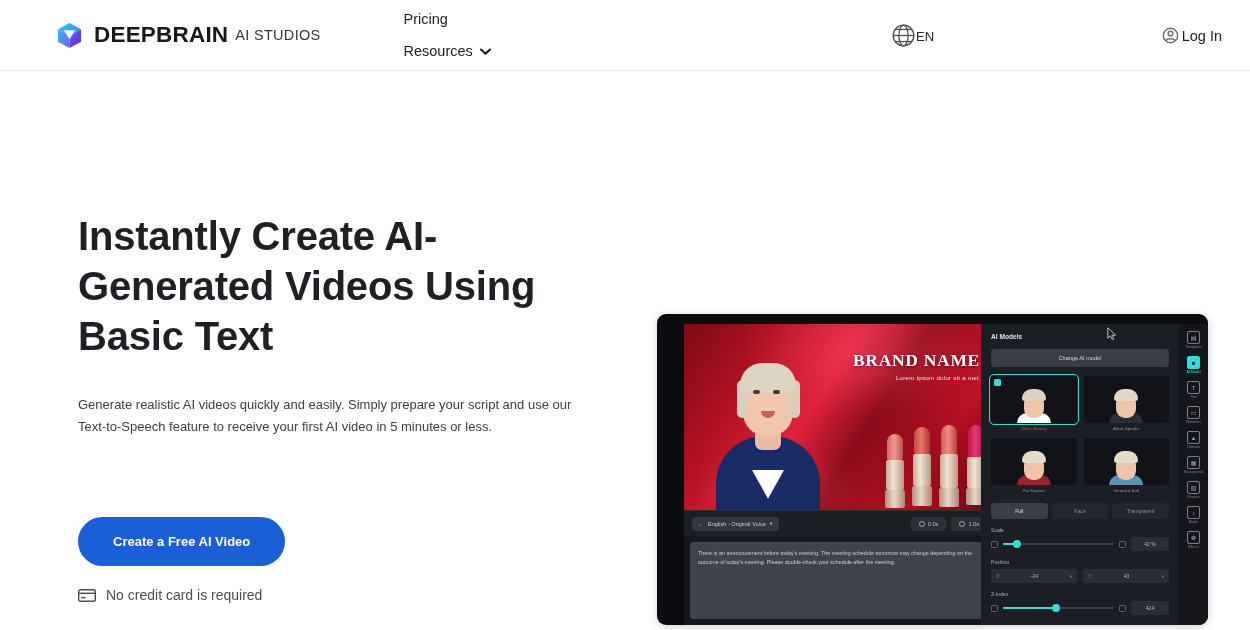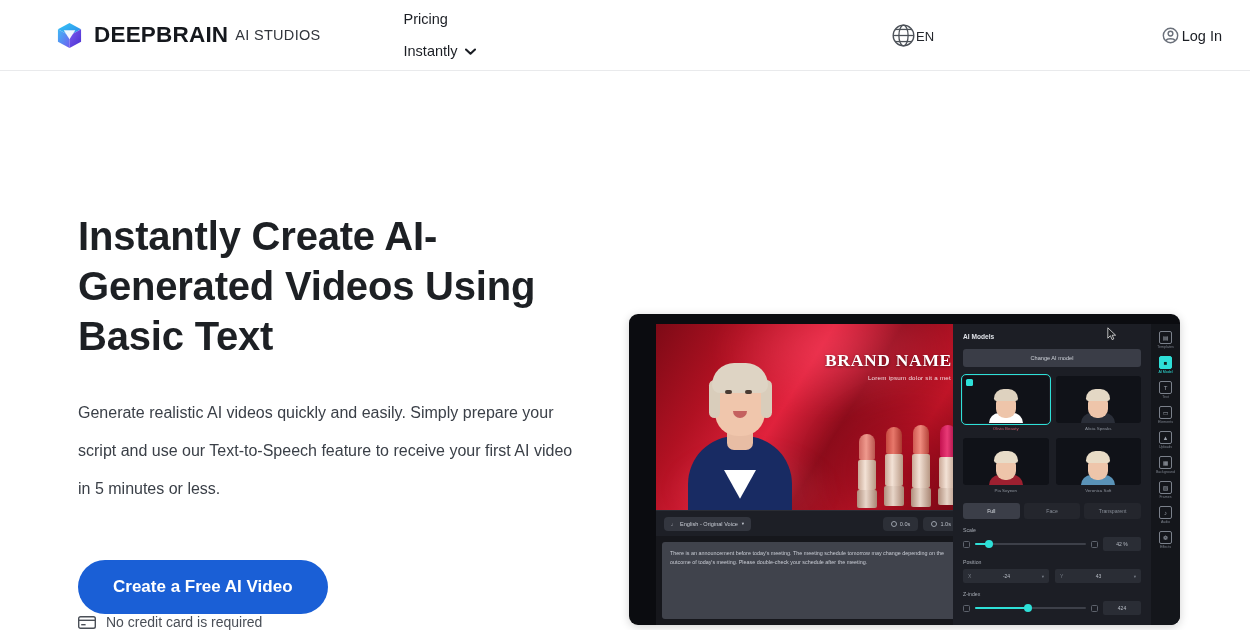--- a/index.html
+++ b/index.html
@@ -98,44 +98,45 @@
   .hero-left {
     position: absolute; left: 78px; top: 140px; width: 520px;
   }
   h1.headline {
     font-size: 40px; line-height: 50px;
     font-weight: 700; color: #1d2024;
     letter-spacing: -0.2px;
     margin-bottom: 33px;
   }
   p.sub {
-    font-size: 16px; line-height: 38px;
+    font-size: 13px; line-height: 22px;
     color: #3b4048; font-weight: 400;
     max-width: 500px;
   }
   .cta-free {
-    margin-top: 52px;
+    margin-top: 79px;
     background: #1a5fd6; color: #ffffff;
-    font-size: 17px; font-weight: 700;
+    font-size: 13px; font-weight: 700;
     border: none; border-radius: 30px;
     padding: 17px 35px;
     cursor: pointer;
     font-family: "Liberation Sans", sans-serif;
   }
   .nocard {
+    margin-top: 21px;
     display: flex; align-items: center; gap: 10px;
     font-size: 14px; color: #4a4f57;
   }
   .card-ico { width: 18px; height: 13px; display: block; }
   .card-ico rect, .card-ico line { stroke: #4a4f57; fill: none; stroke-width: 1.4; }
 
   
   .shot {
     position: absolute;
-    left: 629px; top: 243px;
+    left: 657px; top: 243px;
     width: 551px; height: 311px;
     background: #0b0c10;
     border-radius: 9px;
     overflow: hidden;
     box-shadow: 0 2px 10px rgba(0,0,0,.18);
     padding-left: 22px;
   }
   .shot-inner { position: absolute; inset: 0; display: flex; }
 
   
@@ -392,21 +393,21 @@
     <div class="nav-item">
       <span>Products</span>
       <svg class="chev" viewBox="0 0 11 7">
           <path d="M1 1.5 L5.5 5.7 L10 1.5"></path>
         </svg>
     </div>
     <div class="nav-item">
       <span>Pricing</span>
     </div>
     <div class="nav-item">
-      <span>Instantly</span>
+      <span>Resources</span>
       <svg class="chev" viewBox="0 0 11 7">
           <path d="M1 1.5 L5.5 5.7 L10 1.5"></path>
         </svg>
     </div>
     <div class="nav-item">
       <span>Company</span>
       <svg class="chev" viewBox="0 0 11 7">
           <path d="M1 1.5 L5.5 5.7 L10 1.5"></path>
         </svg>
     </div>

